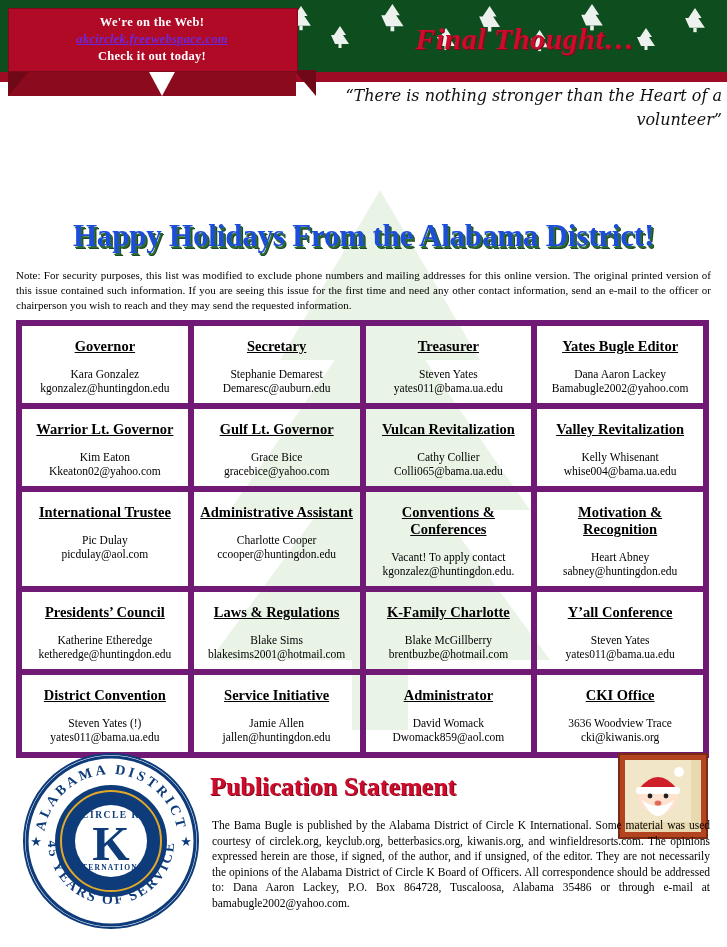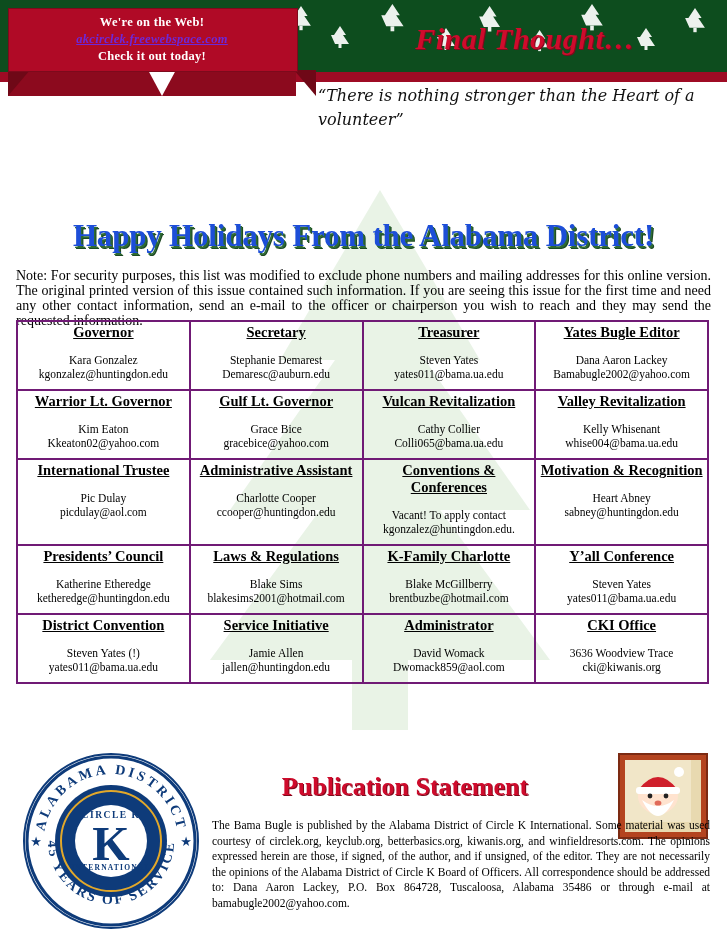--- a/index.html
+++ b/index.html
@@ -130,21 +130,21 @@
     color: #cf0b2c;
     text-shadow: 1px 1px 0 #7d0a1c;
     letter-spacing: 0.5px;
     z-index: 6;
   }
   .final-thought-quote {
     position: absolute;
     top: 84px;
     left: 318px;
     width: 404px;
-    text-align: left;
+    text-align: right;
     font-family: "DejaVu Serif", serif;
     font-style: italic;
     font-size: 16px;
     line-height: 24px;
     color: #111111;
   }
 
   
   .watermark {
     position: absolute;
@@ -172,42 +172,42 @@
     z-index: 3;
   }
 
   
   .note {
     position: absolute;
     top: 268px;
     left: 16px;
     width: 695px;
     font-family: "Liberation Serif", serif;
-    font-size: 14px;
+    font-size: 11px;
     line-height: 15px;
     text-align: justify;
     color: #000000;
     z-index: 3;
   }
 
   
   .officer-table {
     position: absolute;
     top: 320px;
     left: 16px;
     width: 693px;
     border-collapse: collapse;
     z-index: 3;
     background: transparent;
   }
   .officer-table td {
-    border: 2px solid #701a75;
+    border: 6px solid #701a75;
     width: 25%;
     vertical-align: top;
-    padding: 2px 4px 8px 4px;
+    padding: 12px 4px 8px 4px;
     text-align: center;
     background: transparent;
   }
   .off-title {
     font-family: "Liberation Serif", serif;
     font-weight: bold;
     font-size: 14.5px;
     text-decoration: underline;
     line-height: 17px;
     color: #000;
@@ -238,21 +238,21 @@
     height: 178px;
     z-index: 4;
   }
 
   
   .pub-title {
     position: absolute;
     top: 772px;
     left: 210px;
     width: 390px;
-    text-align: center;
+    text-align: left;
     font-family: "Liberation Serif", serif;
     font-weight: bold;
     font-size: 26px;
     color: #cf0b2c;
     text-shadow: 1px 1px 0 #7d0a1c;
     z-index: 4;
   }
   .pub-body {
     position: absolute;
     top: 818px;

